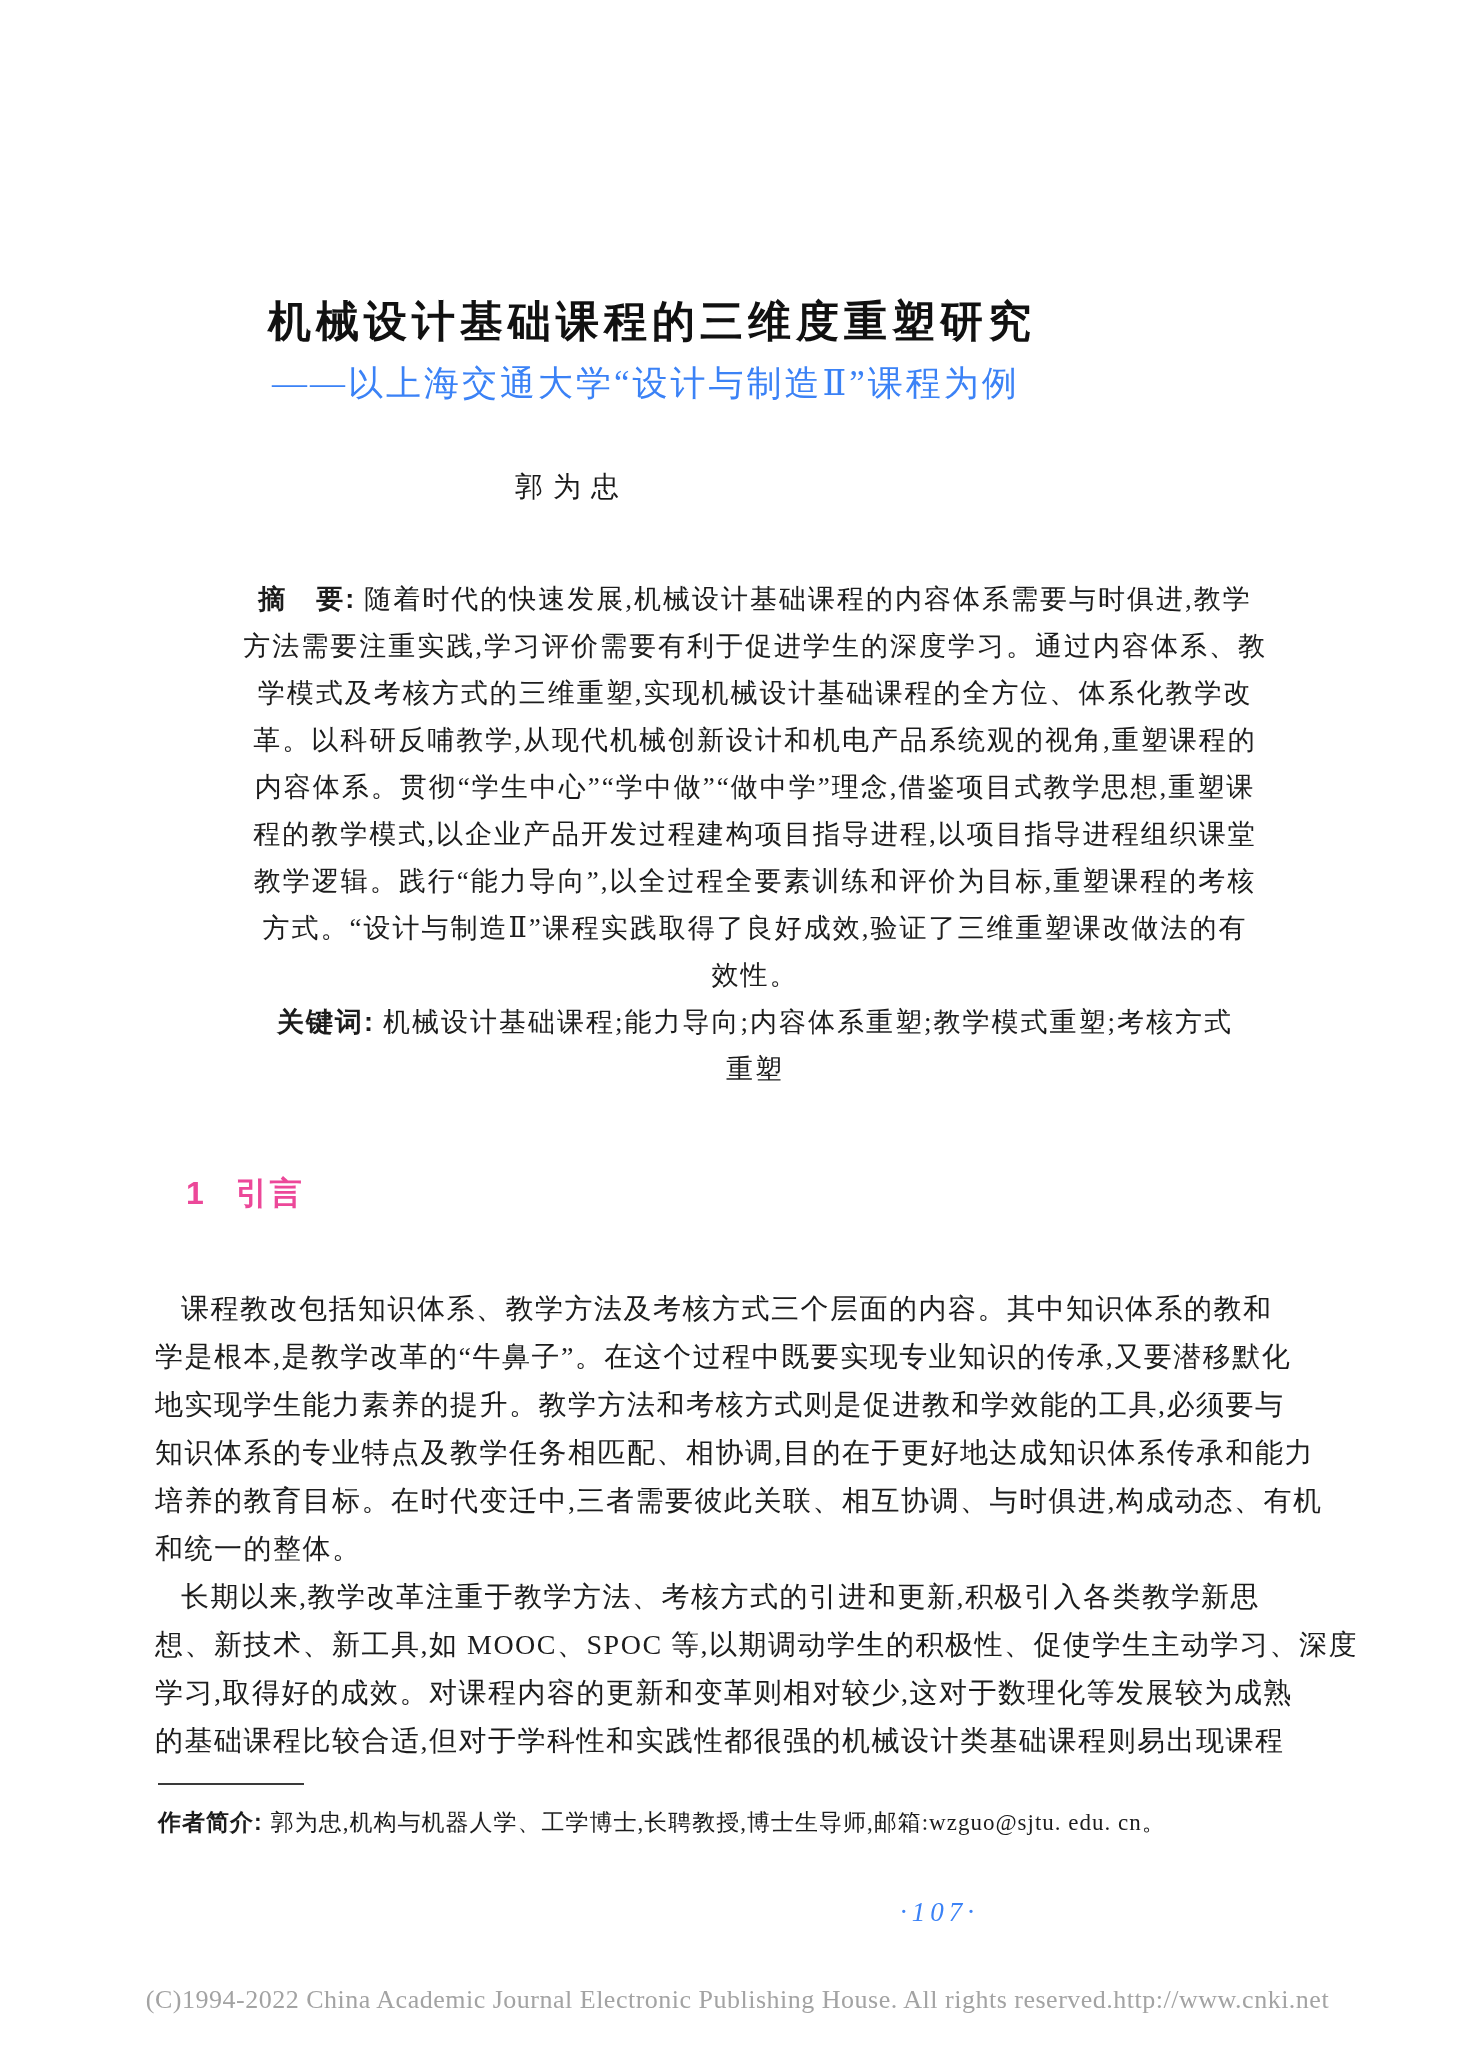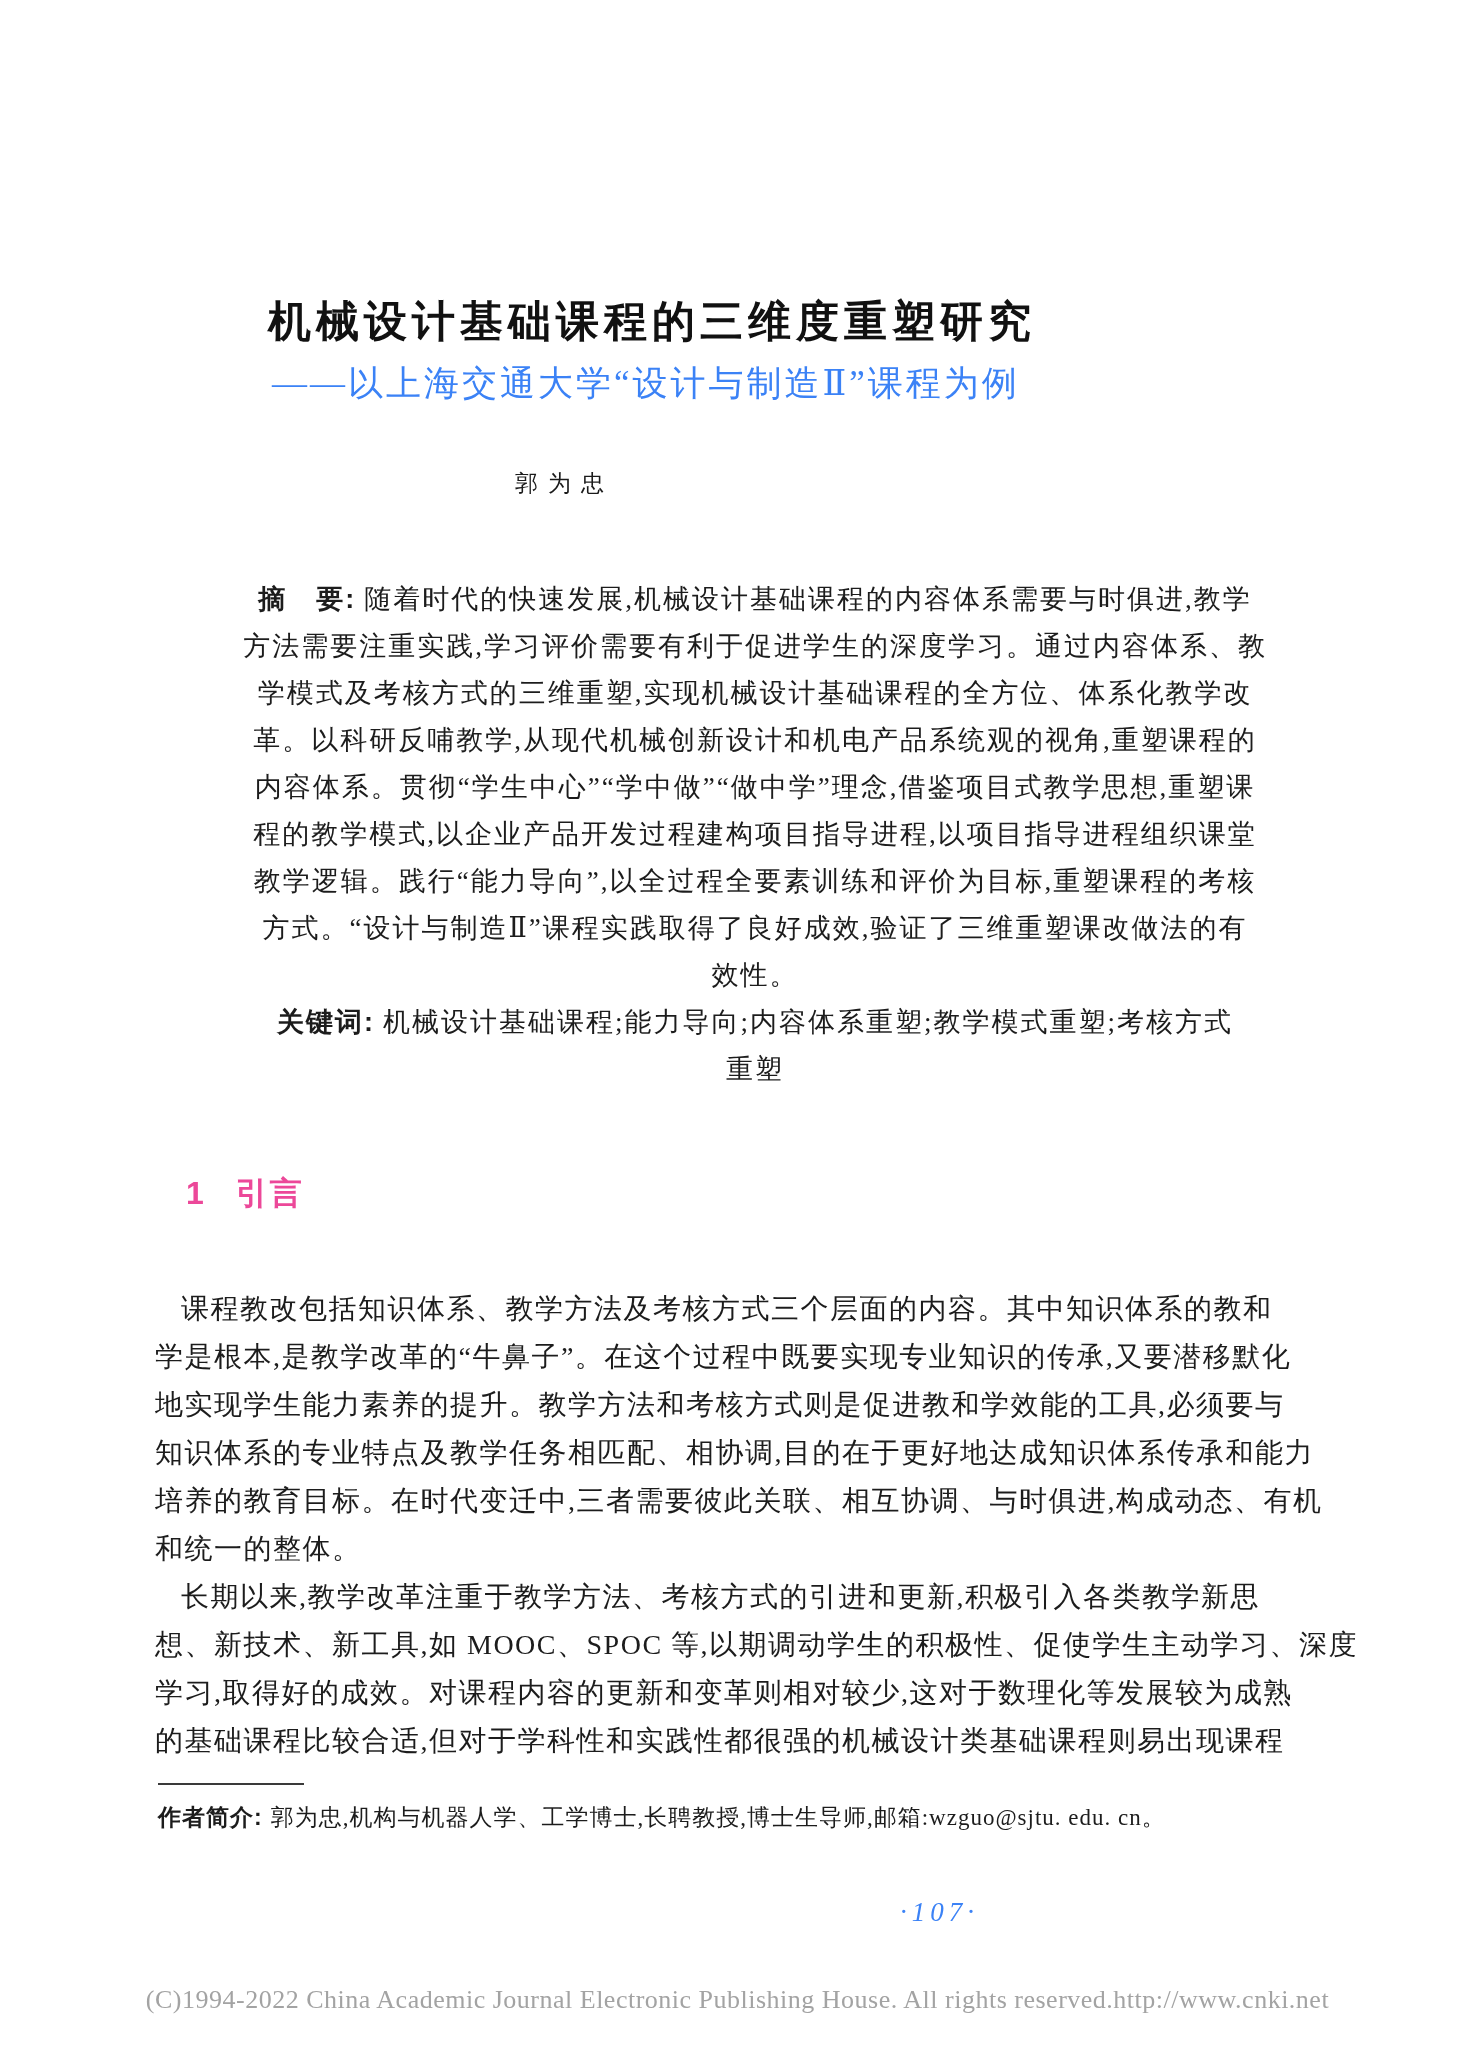--- a/index.html
+++ b/index.html
@@ -16,21 +16,21 @@
     position:absolute;top:296px;left:268px;
     font-size:43px;letter-spacing:5px;line-height:1.2;
     color:#111;
   }
   .paper-subtitle{
     position:absolute;top:360px;left:272px;
     font-size:35px;letter-spacing:3px;color:#3b82f6;
   }
   .author-name{
     position:absolute;top:468px;left:515px;
-    font-size:23px;letter-spacing:10px;color:#1a1a1a;
+    font-size:28px;letter-spacing:10px;color:#1a1a1a;
   }
   .abstract-block{
     position:absolute;top:576px;left:222px;width:1066px;
     font-size:27px;line-height:47px;letter-spacing:2px;text-align:center;
   }
   .abstract-block .lbl{
     font-family:"Liberation Sans","DejaVu Sans",sans-serif;
     font-weight:700;letter-spacing:2px;margin-right:8px;
   }
   .abs-line{white-space:nowrap;}
@@ -44,21 +44,21 @@
     font-size:28px;line-height:48px;letter-spacing:1.5px;
   }
   .para > div{white-space:nowrap;}
   .para > div:first-child{padding-left:26px;}
   .footnote-rule{
     position:absolute;top:1783px;left:158px;width:146px;height:2px;
     background:#3a3a3a;
   }
   .footnote{
     position:absolute;top:1800px;left:158px;width:1180px;
-    font-size:23px;line-height:34px;letter-spacing:1px;
+    font-size:23px;line-height:44px;letter-spacing:1px;
   }
   .footnote .lbl{
     font-family:"Liberation Sans","DejaVu Sans",sans-serif;
     font-weight:700;margin-right:8px;
   }
   .page-number{
     position:absolute;top:1897px;left:900px;
     font-size:27px;font-style:italic;letter-spacing:5px;color:#3b82f6;
   }
   .copyright-footer{

